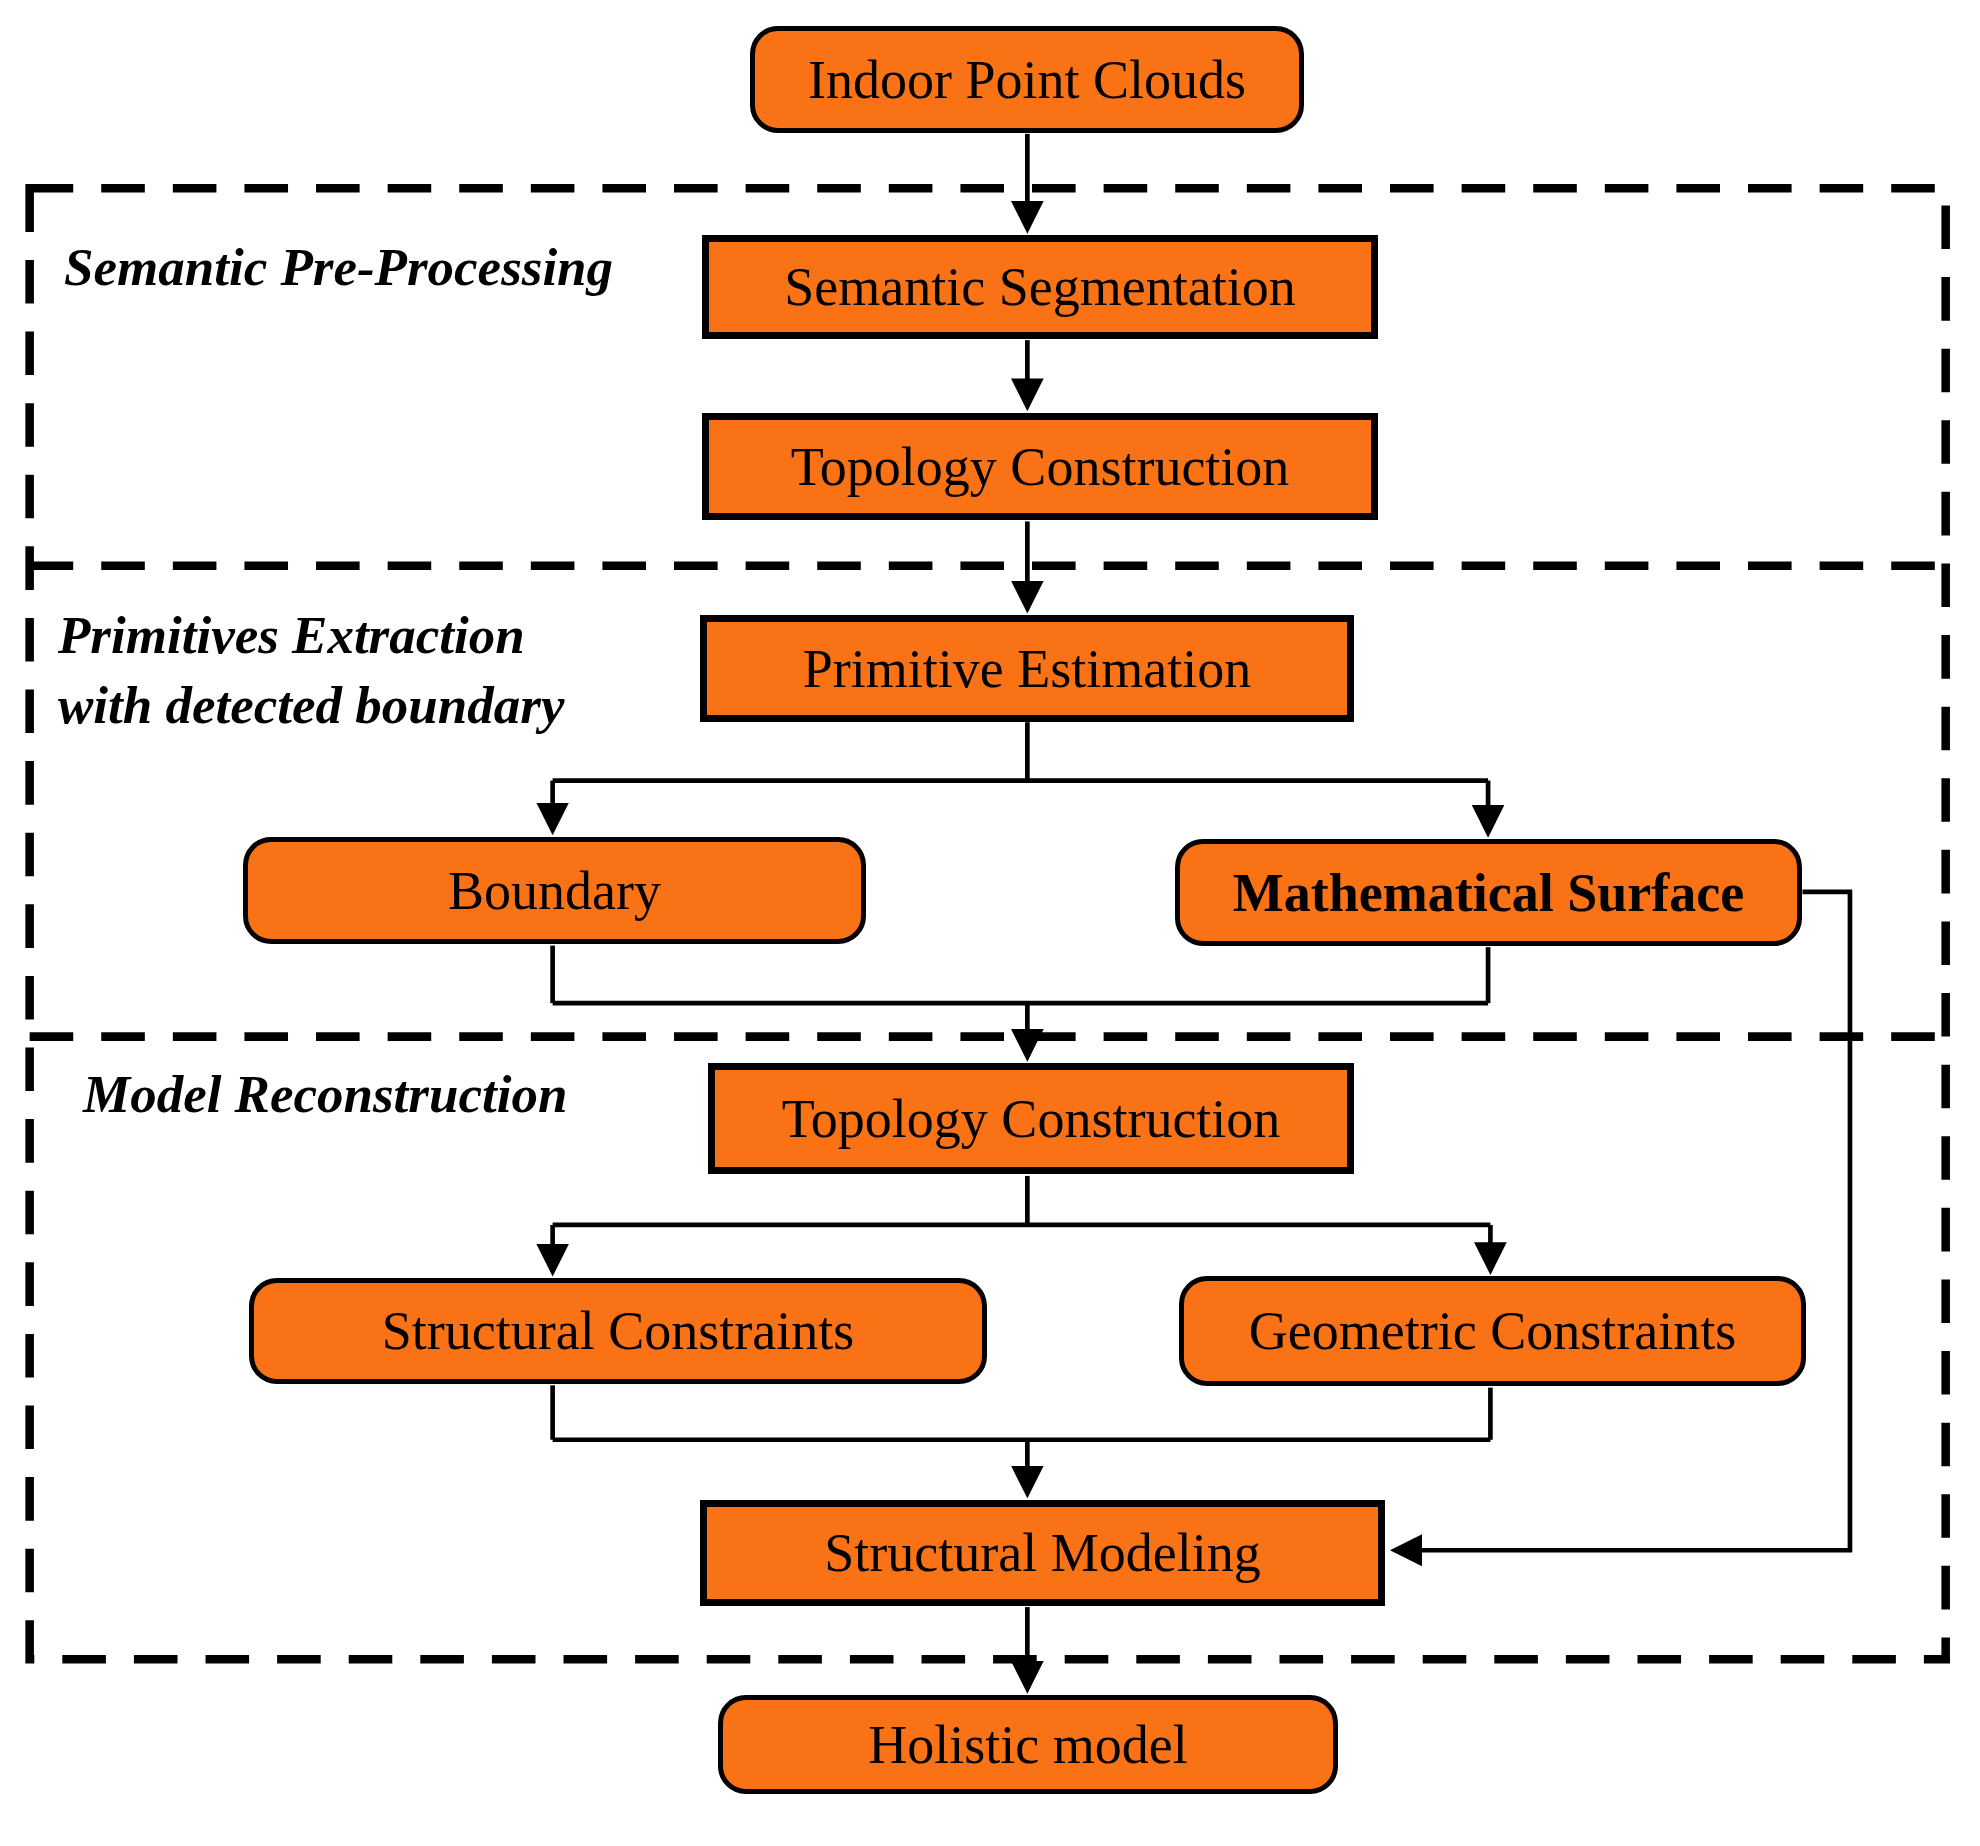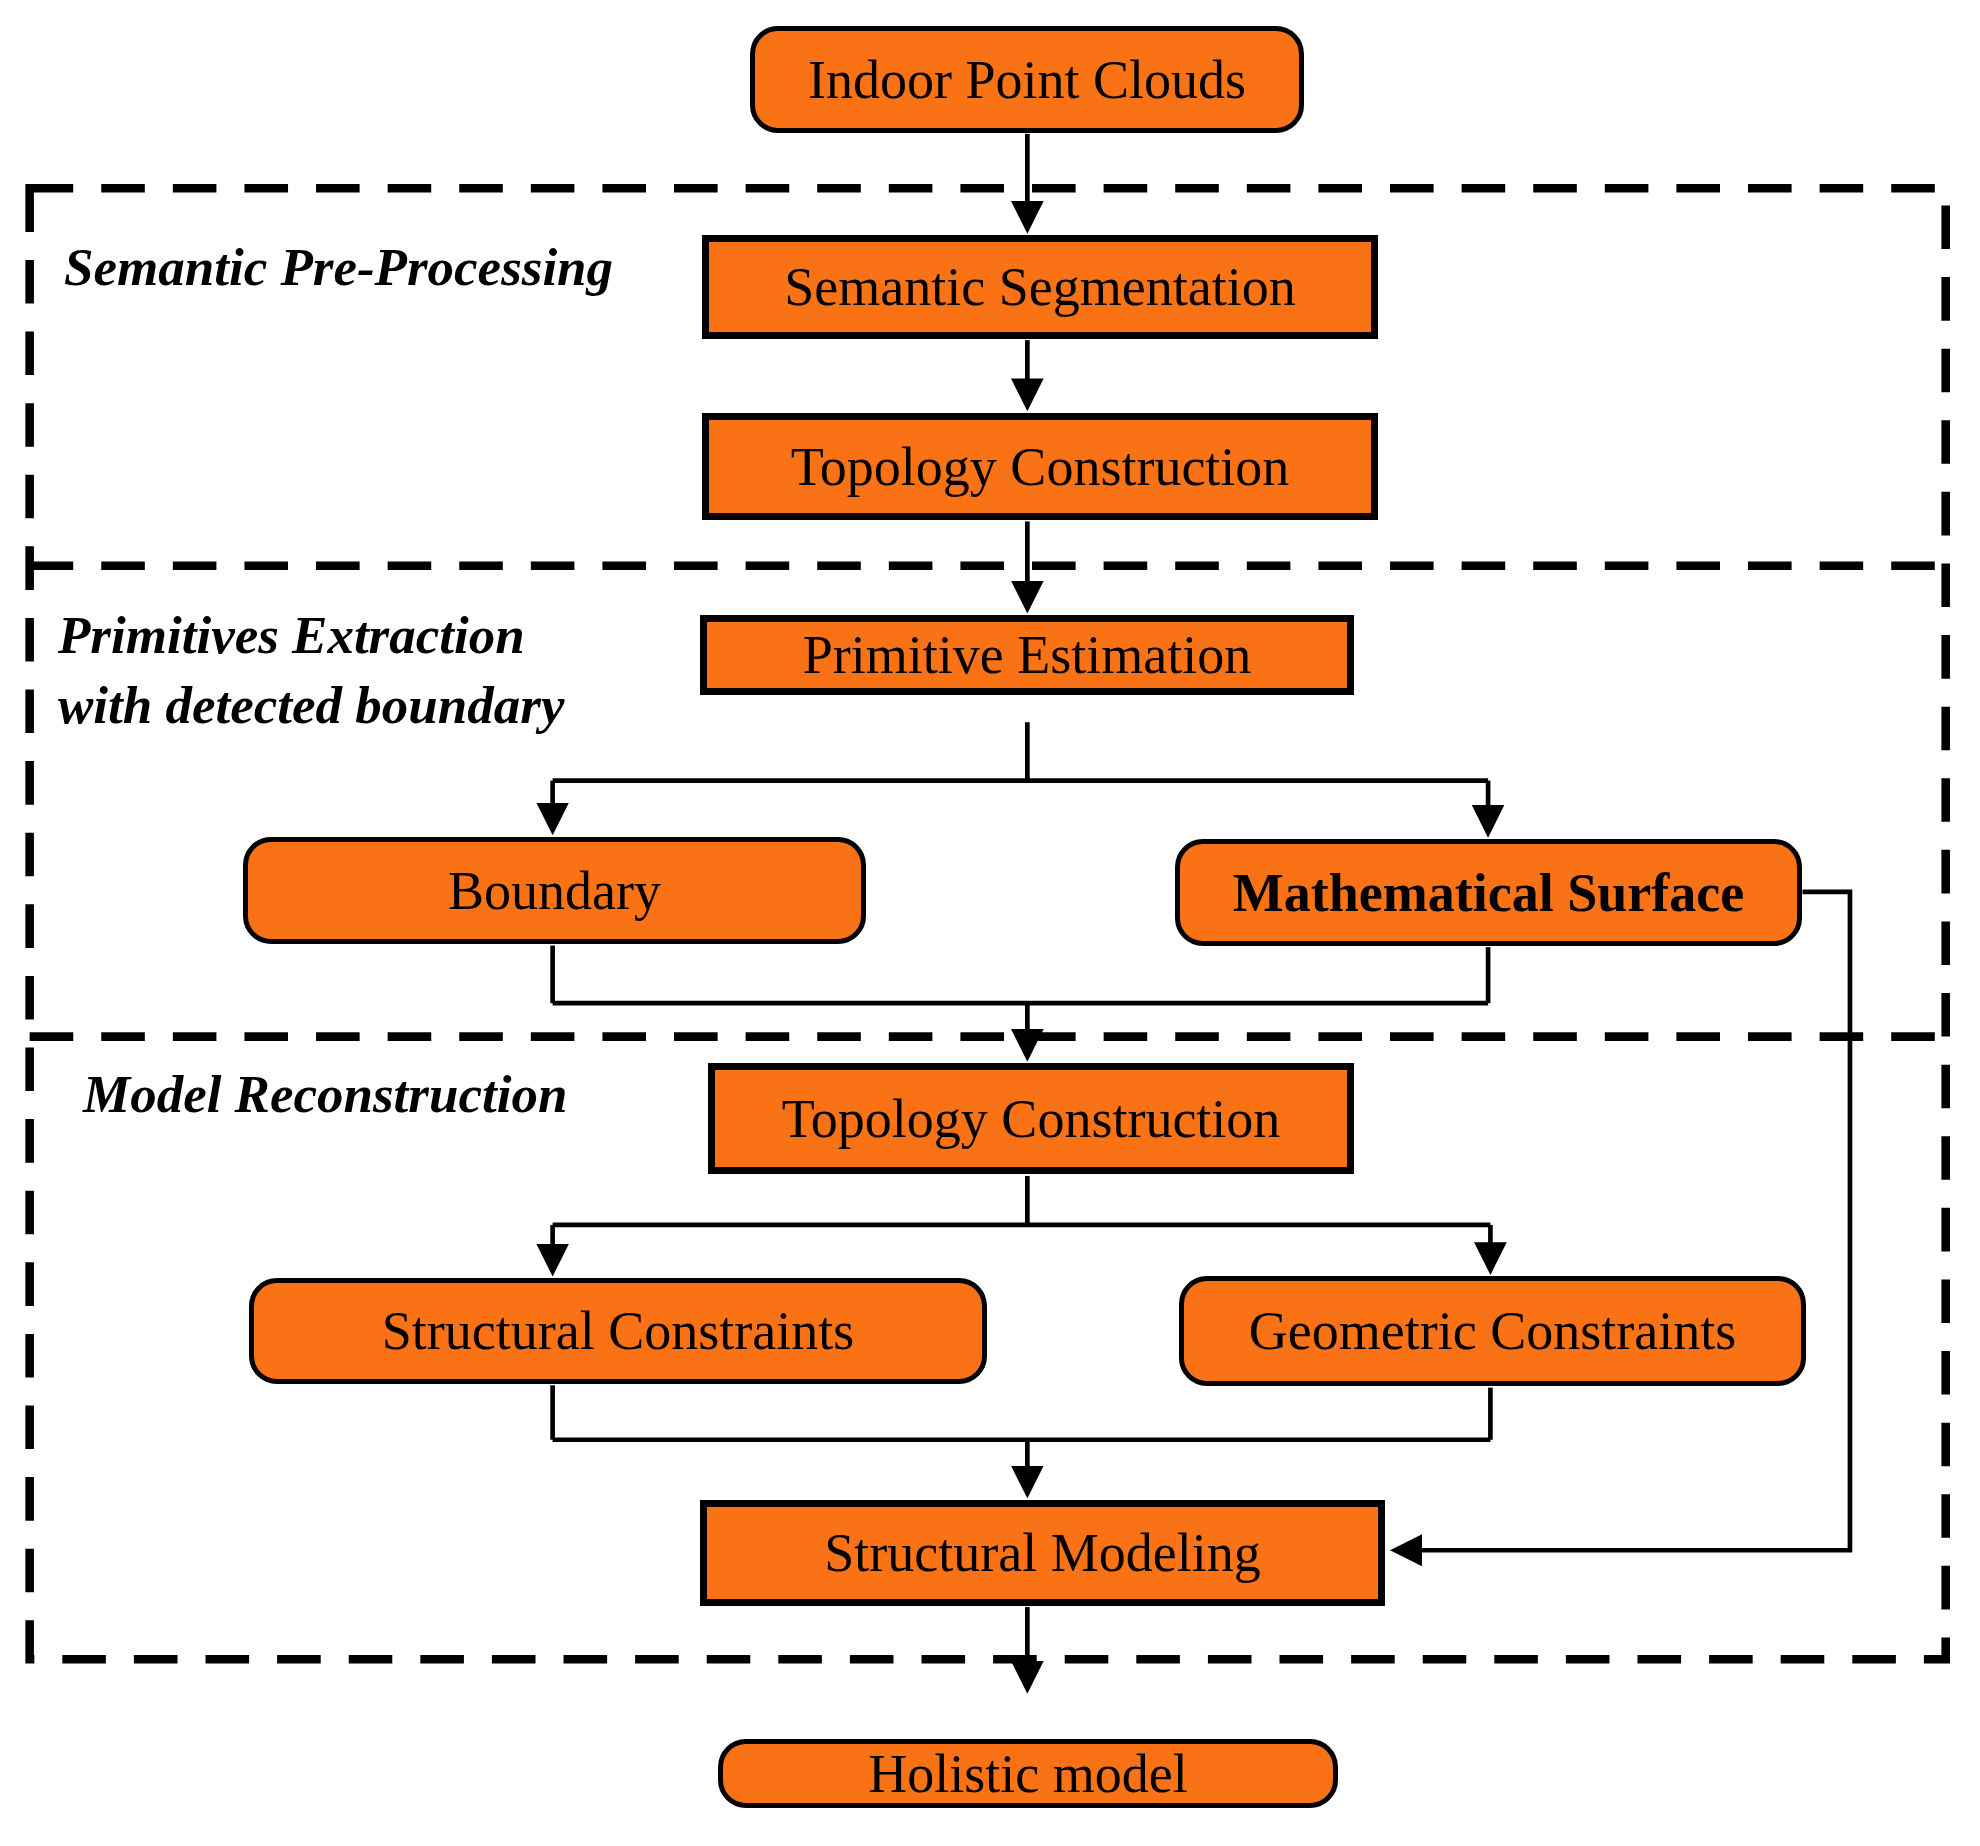--- a/index.html
+++ b/index.html
@@ -97,30 +97,30 @@
   </div>
 
   <div class="sec-label" style="left:59px;top:1060px;margin-left:24px;">Model Reconstruction</div>
 
   <div class="node round" style="left:750px;top:26px;width:554px;height:107px;">Indoor Point Clouds</div>
 
   <div class="node rect" style="left:702px;top:235px;width:676px;height:104px;">Semantic Segmentation</div>
 
   <div class="node rect" style="left:702px;top:413px;width:676px;height:107px;">Topology Construction</div>
 
-  <div class="node rect" style="left:700px;top:615px;width:654px;height:80px;">Primitive Estimation</div>
+  <div class="node rect" style="left:700px;top:615px;width:654px;height:107px;">Primitive Estimation</div>
 
   <div class="node round" style="left:243px;top:837px;width:623px;height:107px;">Boundary</div>
 
   <div class="node round" style="left:1175px;top:839px;width:627px;height:107px;font-weight:bold;">Mathematical Surface</div>
 
   <div class="node rect" style="left:708px;top:1063px;width:646px;height:111px;">Topology Construction</div>
 
   <div class="node round" style="left:249px;top:1278px;width:738px;height:106px;">Structural Constraints</div>
 
   <div class="node round" style="left:1179px;top:1276px;width:627px;height:110px;">Geometric Constraints</div>
 
   <div class="node rect" style="left:700px;top:1500px;width:685px;height:106px;">Structural Modeling</div>
 
-  <div class="node round" style="left:718px;top:1739px;width:620px;height:69px;">Holistic model</div>
+  <div class="node round" style="left:718px;top:1695px;width:620px;height:99px;">Holistic model</div>
 
 </div>
 
 
 </body></html>

